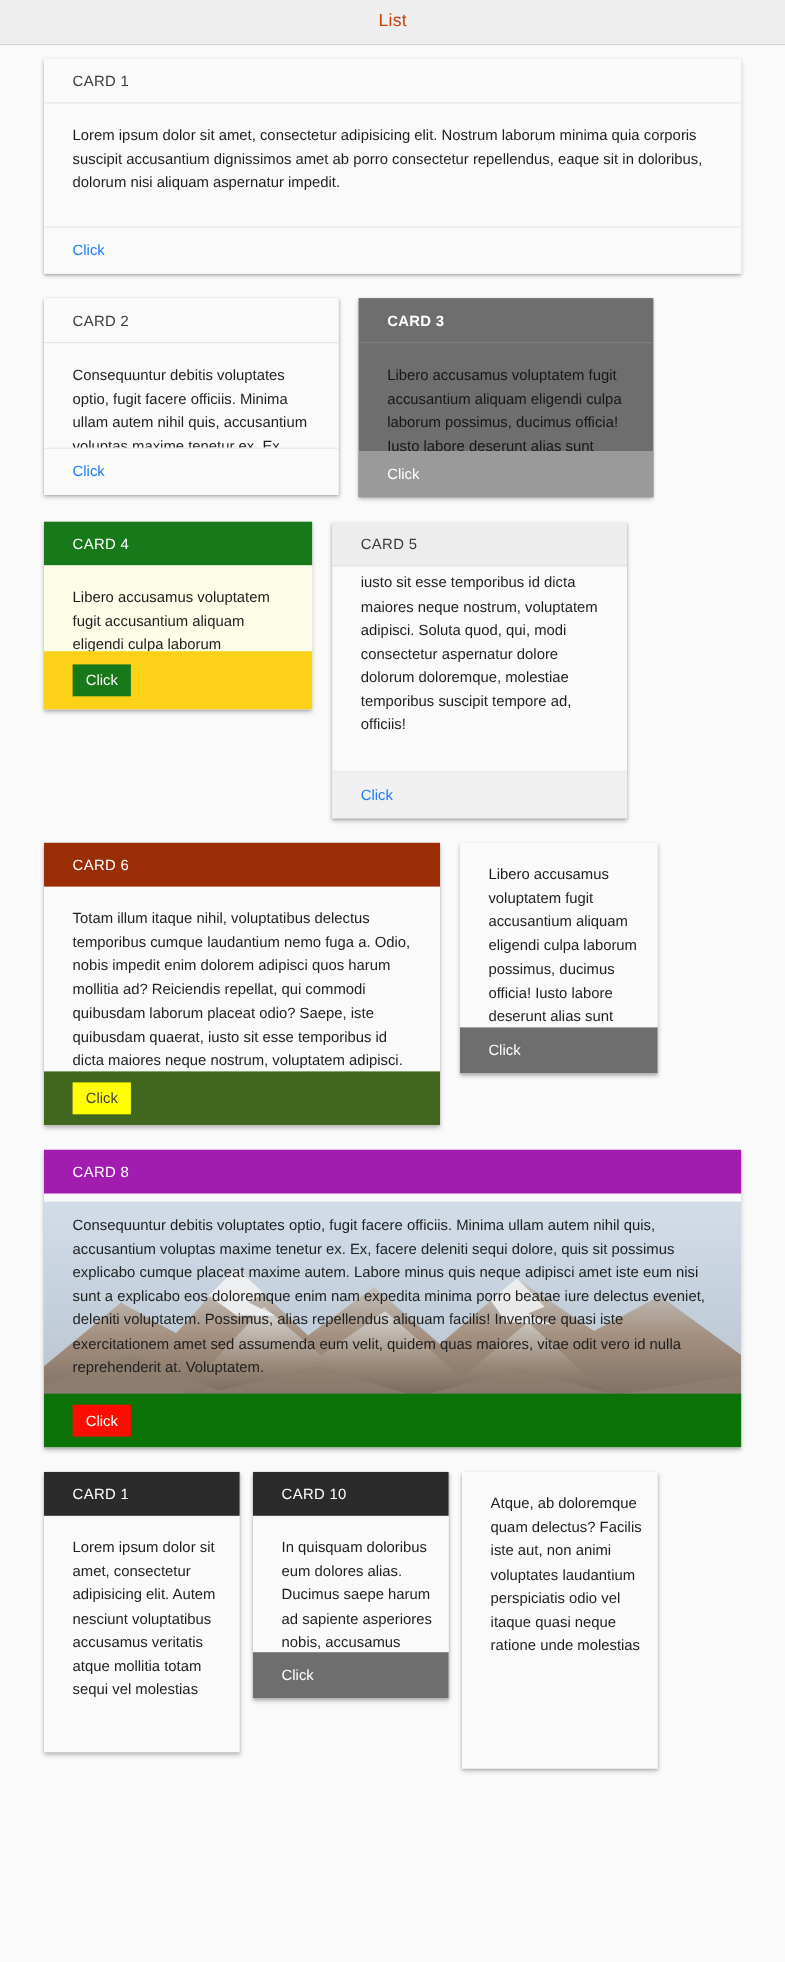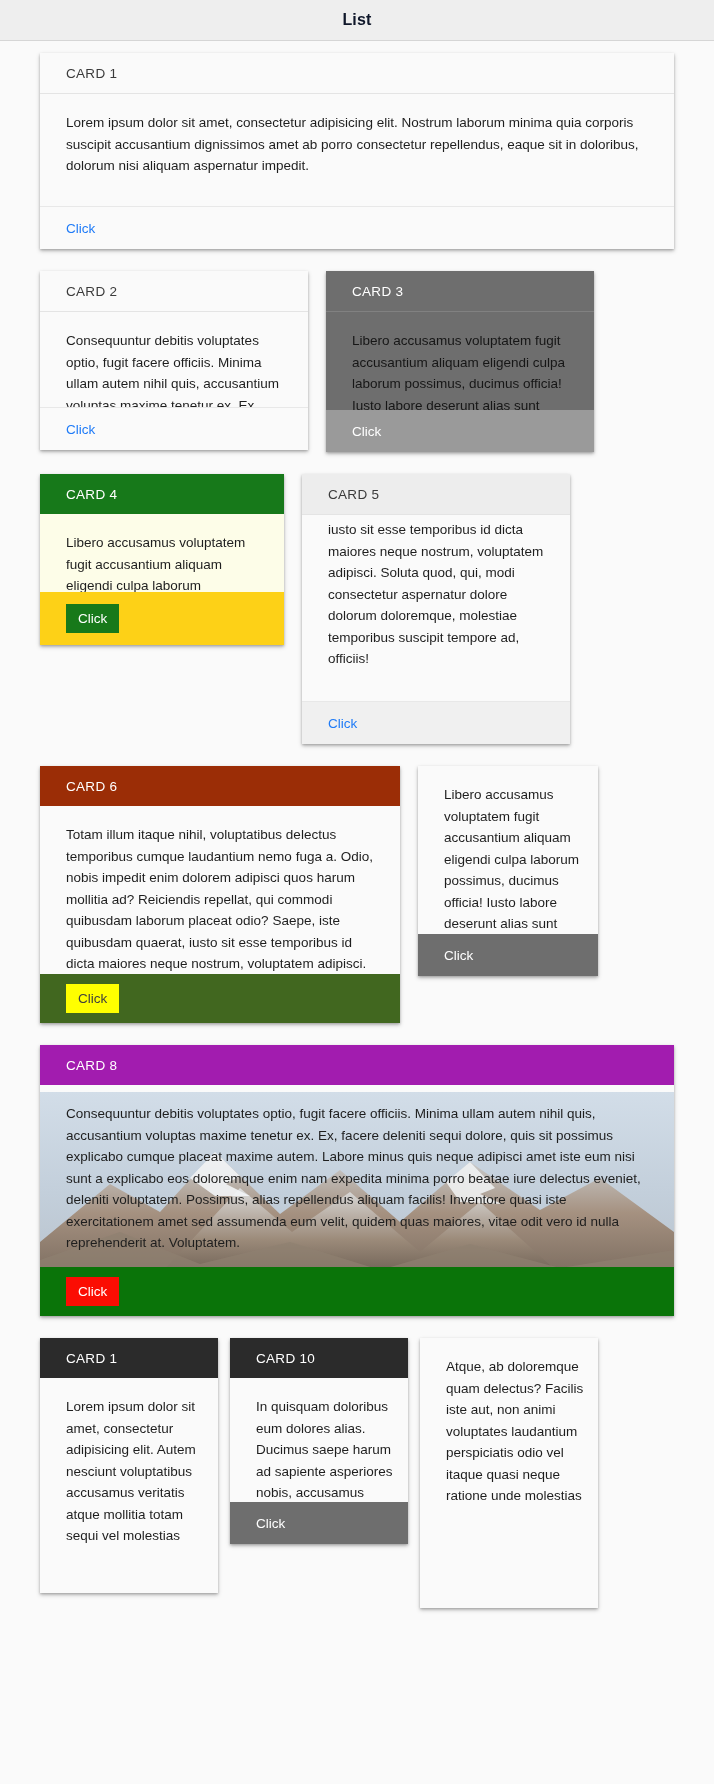--- a/index.html
+++ b/index.html
@@ -16,22 +16,22 @@
   .appbar {
     height: 41px;
     background: #eeeeee;
     border-bottom: 1px solid #d6d6d6;
     display: flex;
     align-items: center;
     justify-content: center;
   }
   .appbar-title {
     font-size: 16px;
-    color: #0f172a;
-    font-weight: 700;
+    color: #c2410c;
+    font-weight: 400;
     letter-spacing: .2px;
   }
 
   
   .page { padding: 12px 40px 0 40px; }
   .row {
     display: flex;
     gap: 18px;
     margin-bottom: 22px;
     align-items: flex-start;
@@ -90,21 +90,21 @@
   }
 
   
   #card1 { width: 100%; }
   #card1 .card-body { height: 112px; }
 
   #card2 { width: 268px; }
   #card2 .card-body { height: 95px; padding-bottom: 0; }
 
   #card3 { width: 268px; background: #6e6e6e; color: #fff; }
-  #card3 .card-head { color: #fff; border-bottom-color: #818181; }
+  #card3 .card-head { color: #fff; border-bottom-color: #818181; font-weight: bold; }
   #card3 .card-body { height: 98px; color: #161616; padding-bottom: 0; }
   #card3 .card-foot { background: #9a9a9a; border-top: none; }
   #card3 .clicklink { color: #fff; }
 
   #card4 { width: 244px; }
   #card4 .card-head { background: #17791a; color: #fff; border-bottom: none; }
   #card4 .card-body { background: #fdfde8; height: 78px; padding-bottom: 0; }
   #card4 .card-foot { background: #fdd117; border-top: none; }
 
   #card5 { width: 268px; }

